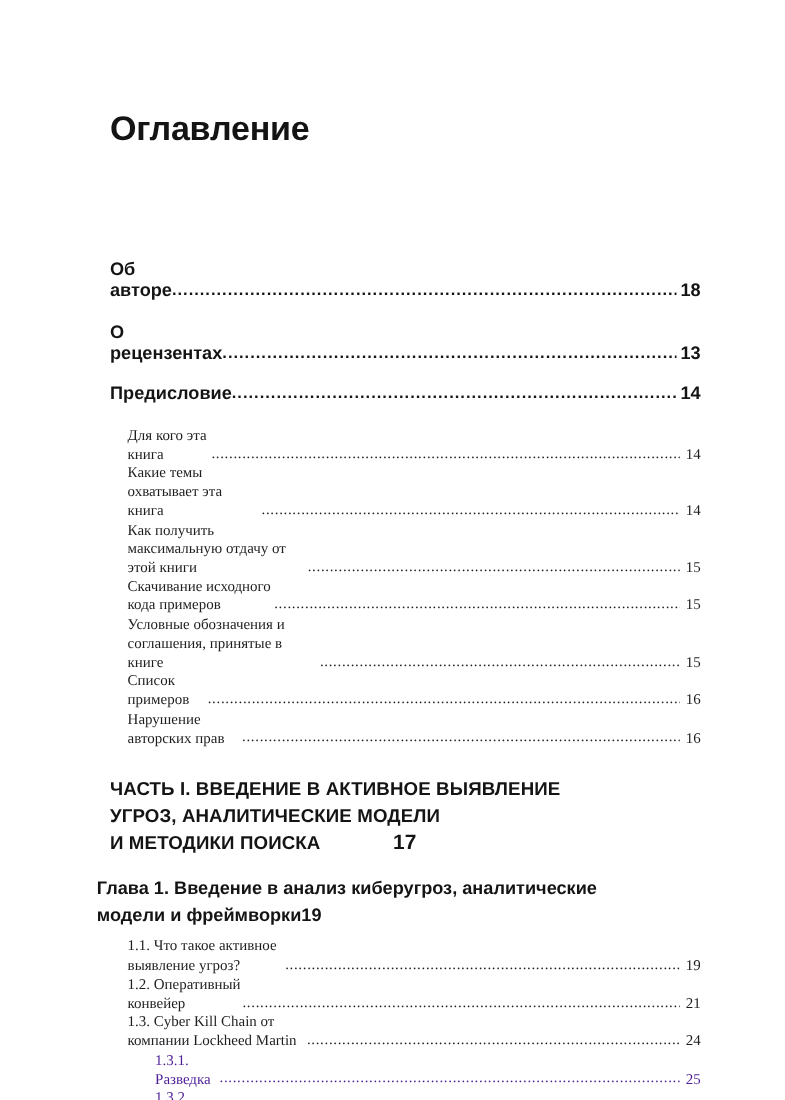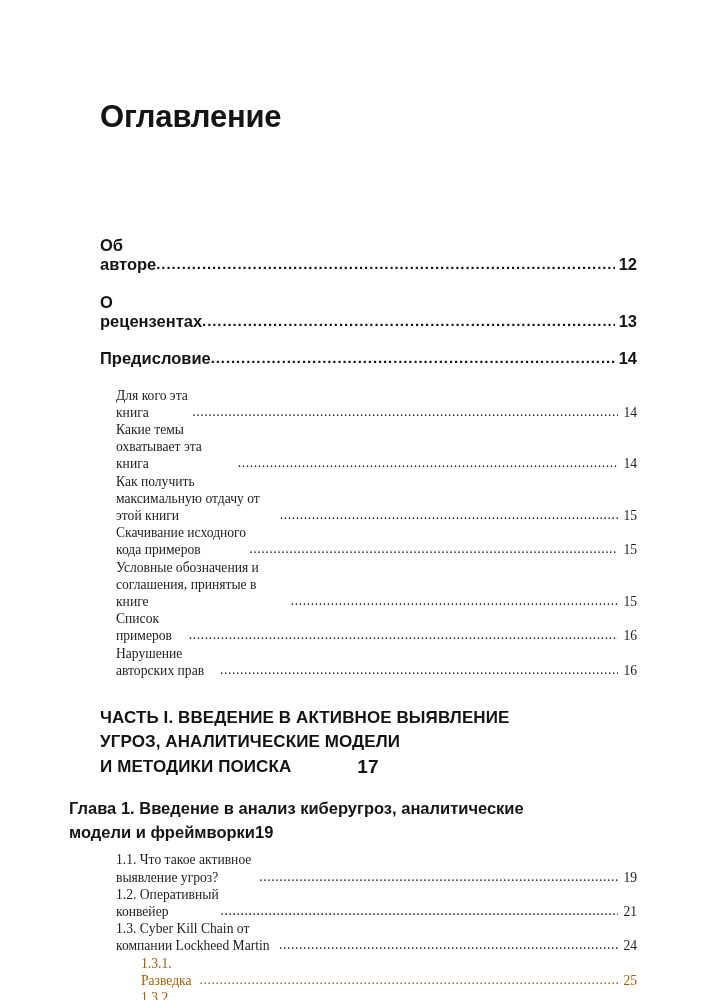--- a/index.html
+++ b/index.html
@@ -99,21 +99,21 @@
     padding-left: 116px;
     line-height: 17.2px;
   }
   .lvl2 .page-num { min-width: 17px; }
 
   
   .lvl3 {
     font-family: "Liberation Serif", serif;
     font-weight: normal;
     font-size: 13.6px;
-    color: #a16207;
+    color: #4c1d95;
     padding-left: 141px;
     line-height: 17.2px;
   }
   .lvl3 .page-num { min-width: 17px; }
 
   
   .part-head {
     font-family: "Liberation Sans", sans-serif;
     font-weight: bold;
     font-size: 17px;
@@ -132,21 +132,21 @@
   }
   .part-head .page-num { min-width: 22px; font-size: 19px; }
   .part-head .leader::before { letter-spacing: 0.9px; font-size: 15px; }
 
   
   .chap-head {
     font-family: "Liberation Sans", sans-serif;
     font-weight: bold;
     font-size: 16.5px;
     color: #141414;
-    padding-left: 69px;
+    padding-left: 88px;
     padding-right: 77px;
     line-height: 24px;
   }
   .chap-head .lastline {
     display: flex;
     align-items: center;
     width: 100%;
   }
   .chap-head .page-num { min-width: 22px; font-size: 16.5px; }
   .chap-head .leader::before { letter-spacing: 0.9px; font-size: 15px; }
@@ -163,21 +163,21 @@
 <div class="page">
 
   <div class="toc-title">Оглавление</div>
 
   <div class="toc-list">
 
     <div id="group-front">
         <div class="entry lvl1">
           <span class="label">Об авторе</span>
           <span class="leader"></span>
-          <span class="page-num">12</span>
+          <span class="page-num">18</span>
         </div>
         <div class="entry lvl1">
           <span class="label">О рецензентах</span>
           <span class="leader"></span>
           <span class="page-num">13</span>
         </div>
         <div class="entry lvl1">
           <span class="label">Предисловие</span>
           <span class="leader"></span>
           <span class="page-num">14</span>

